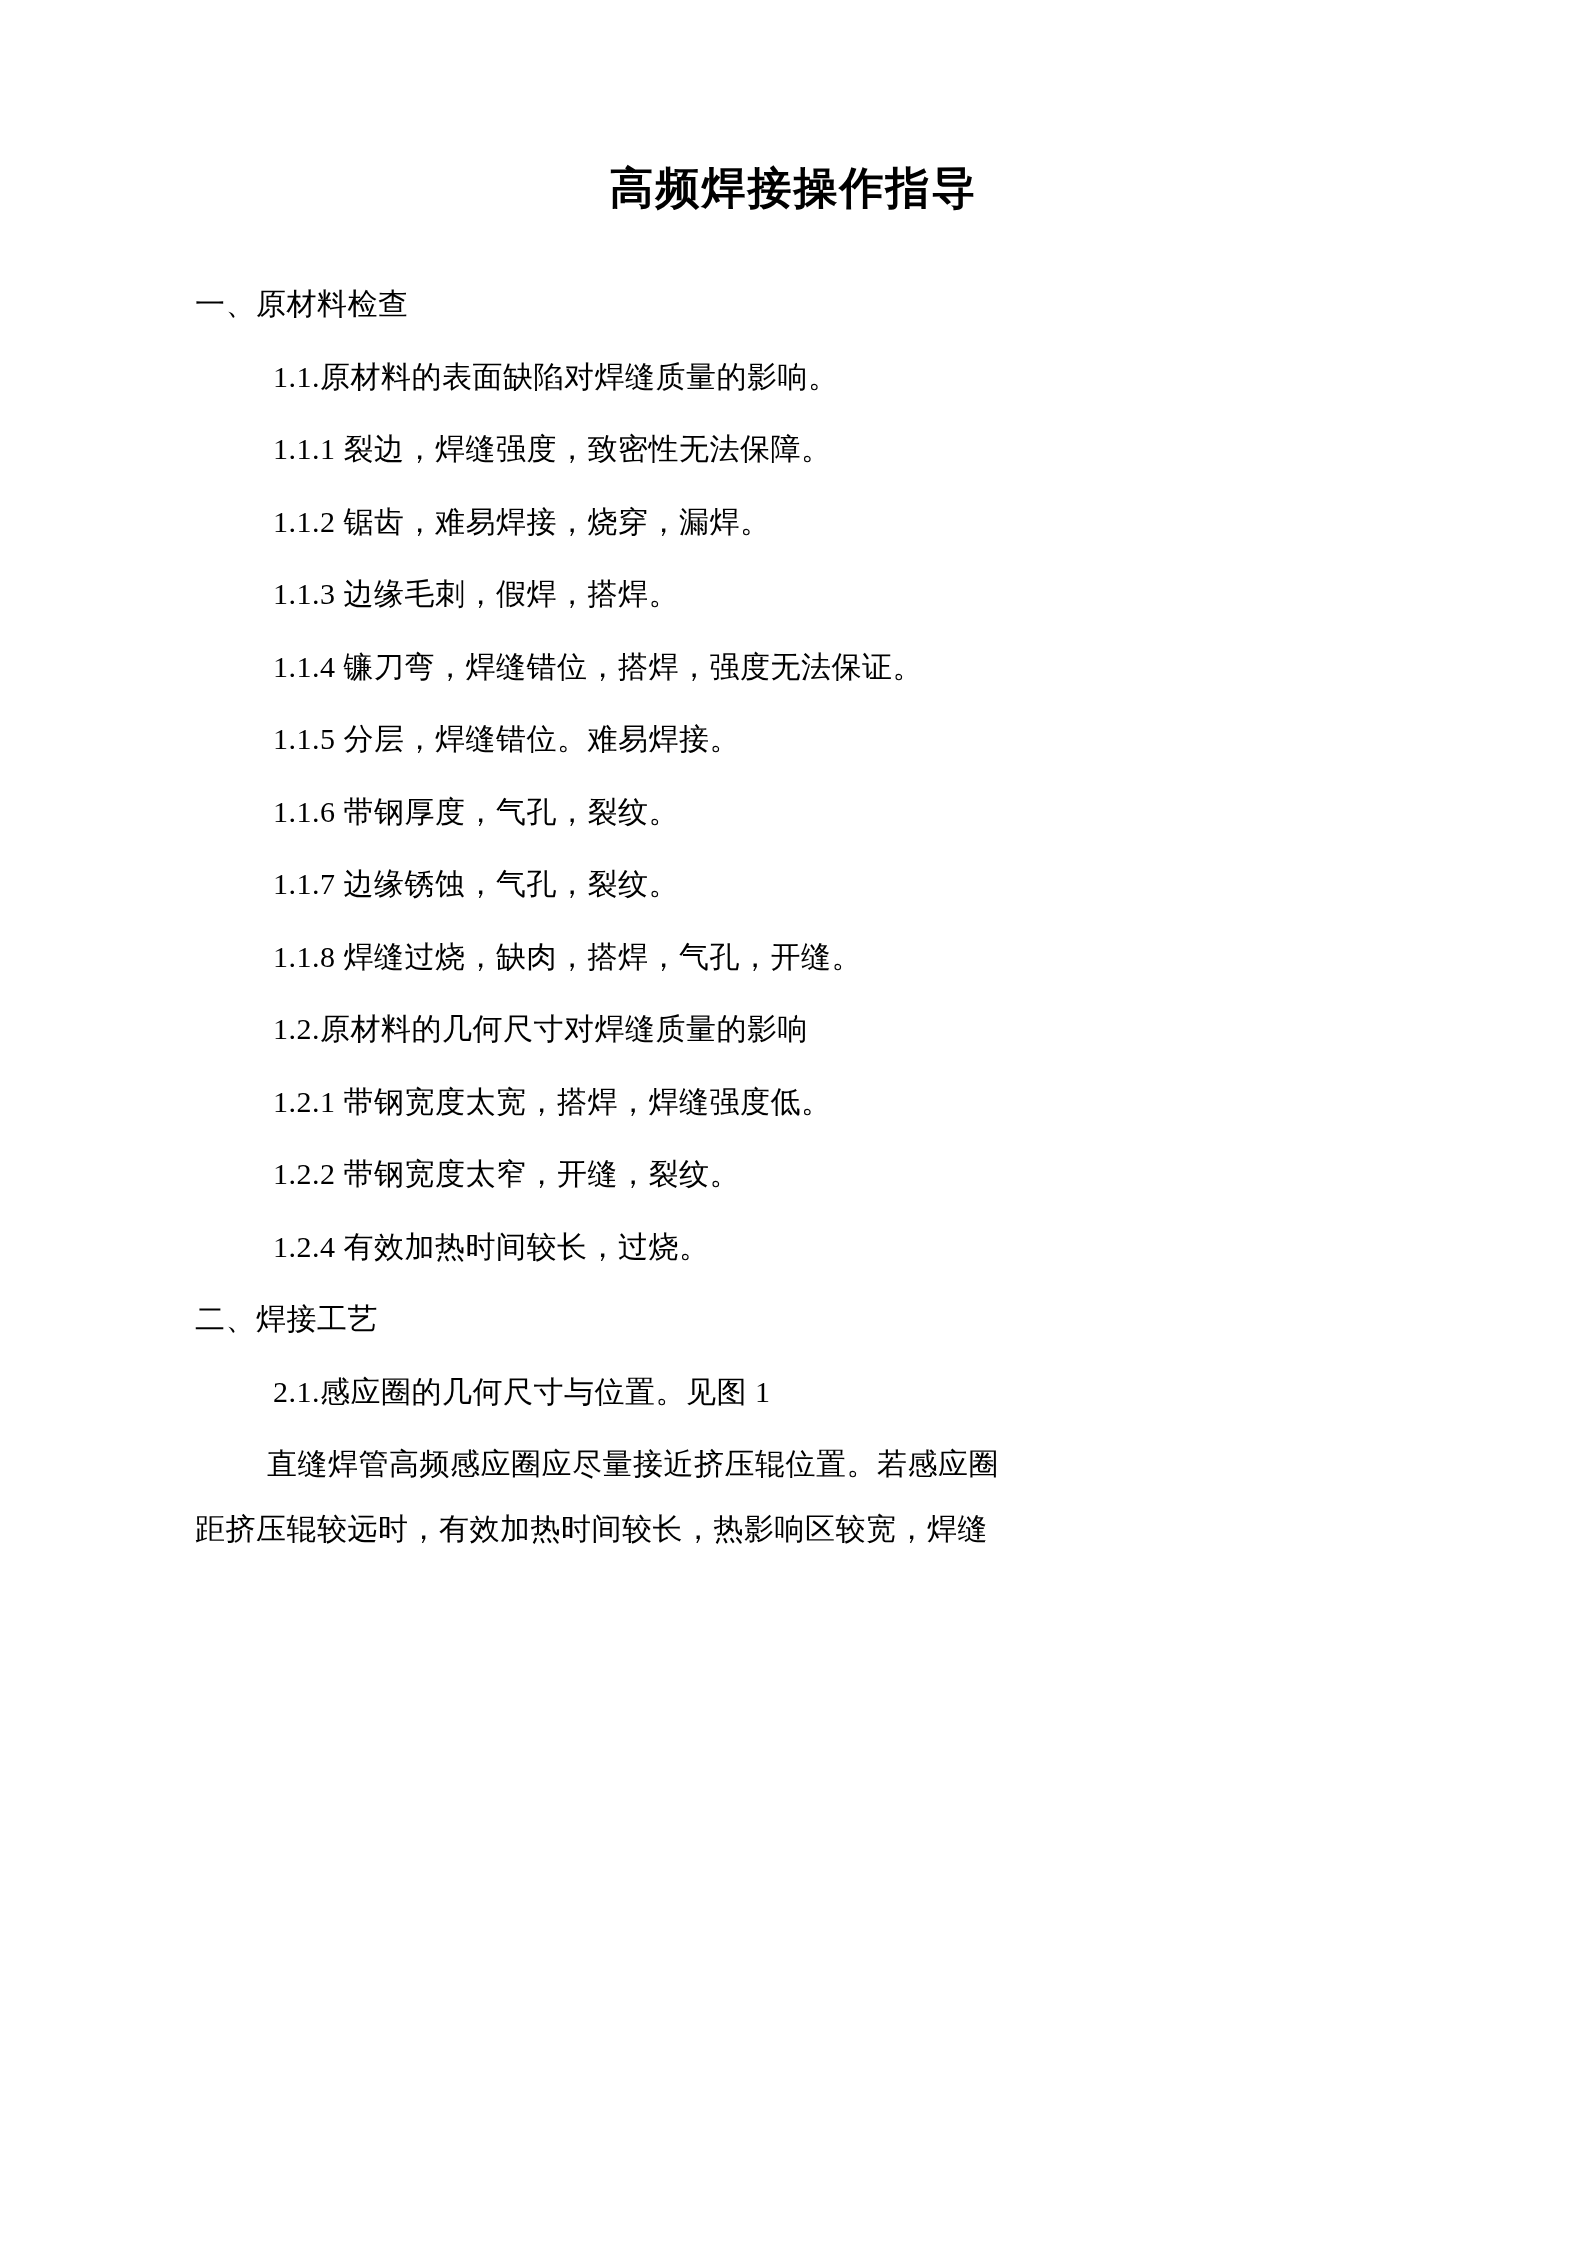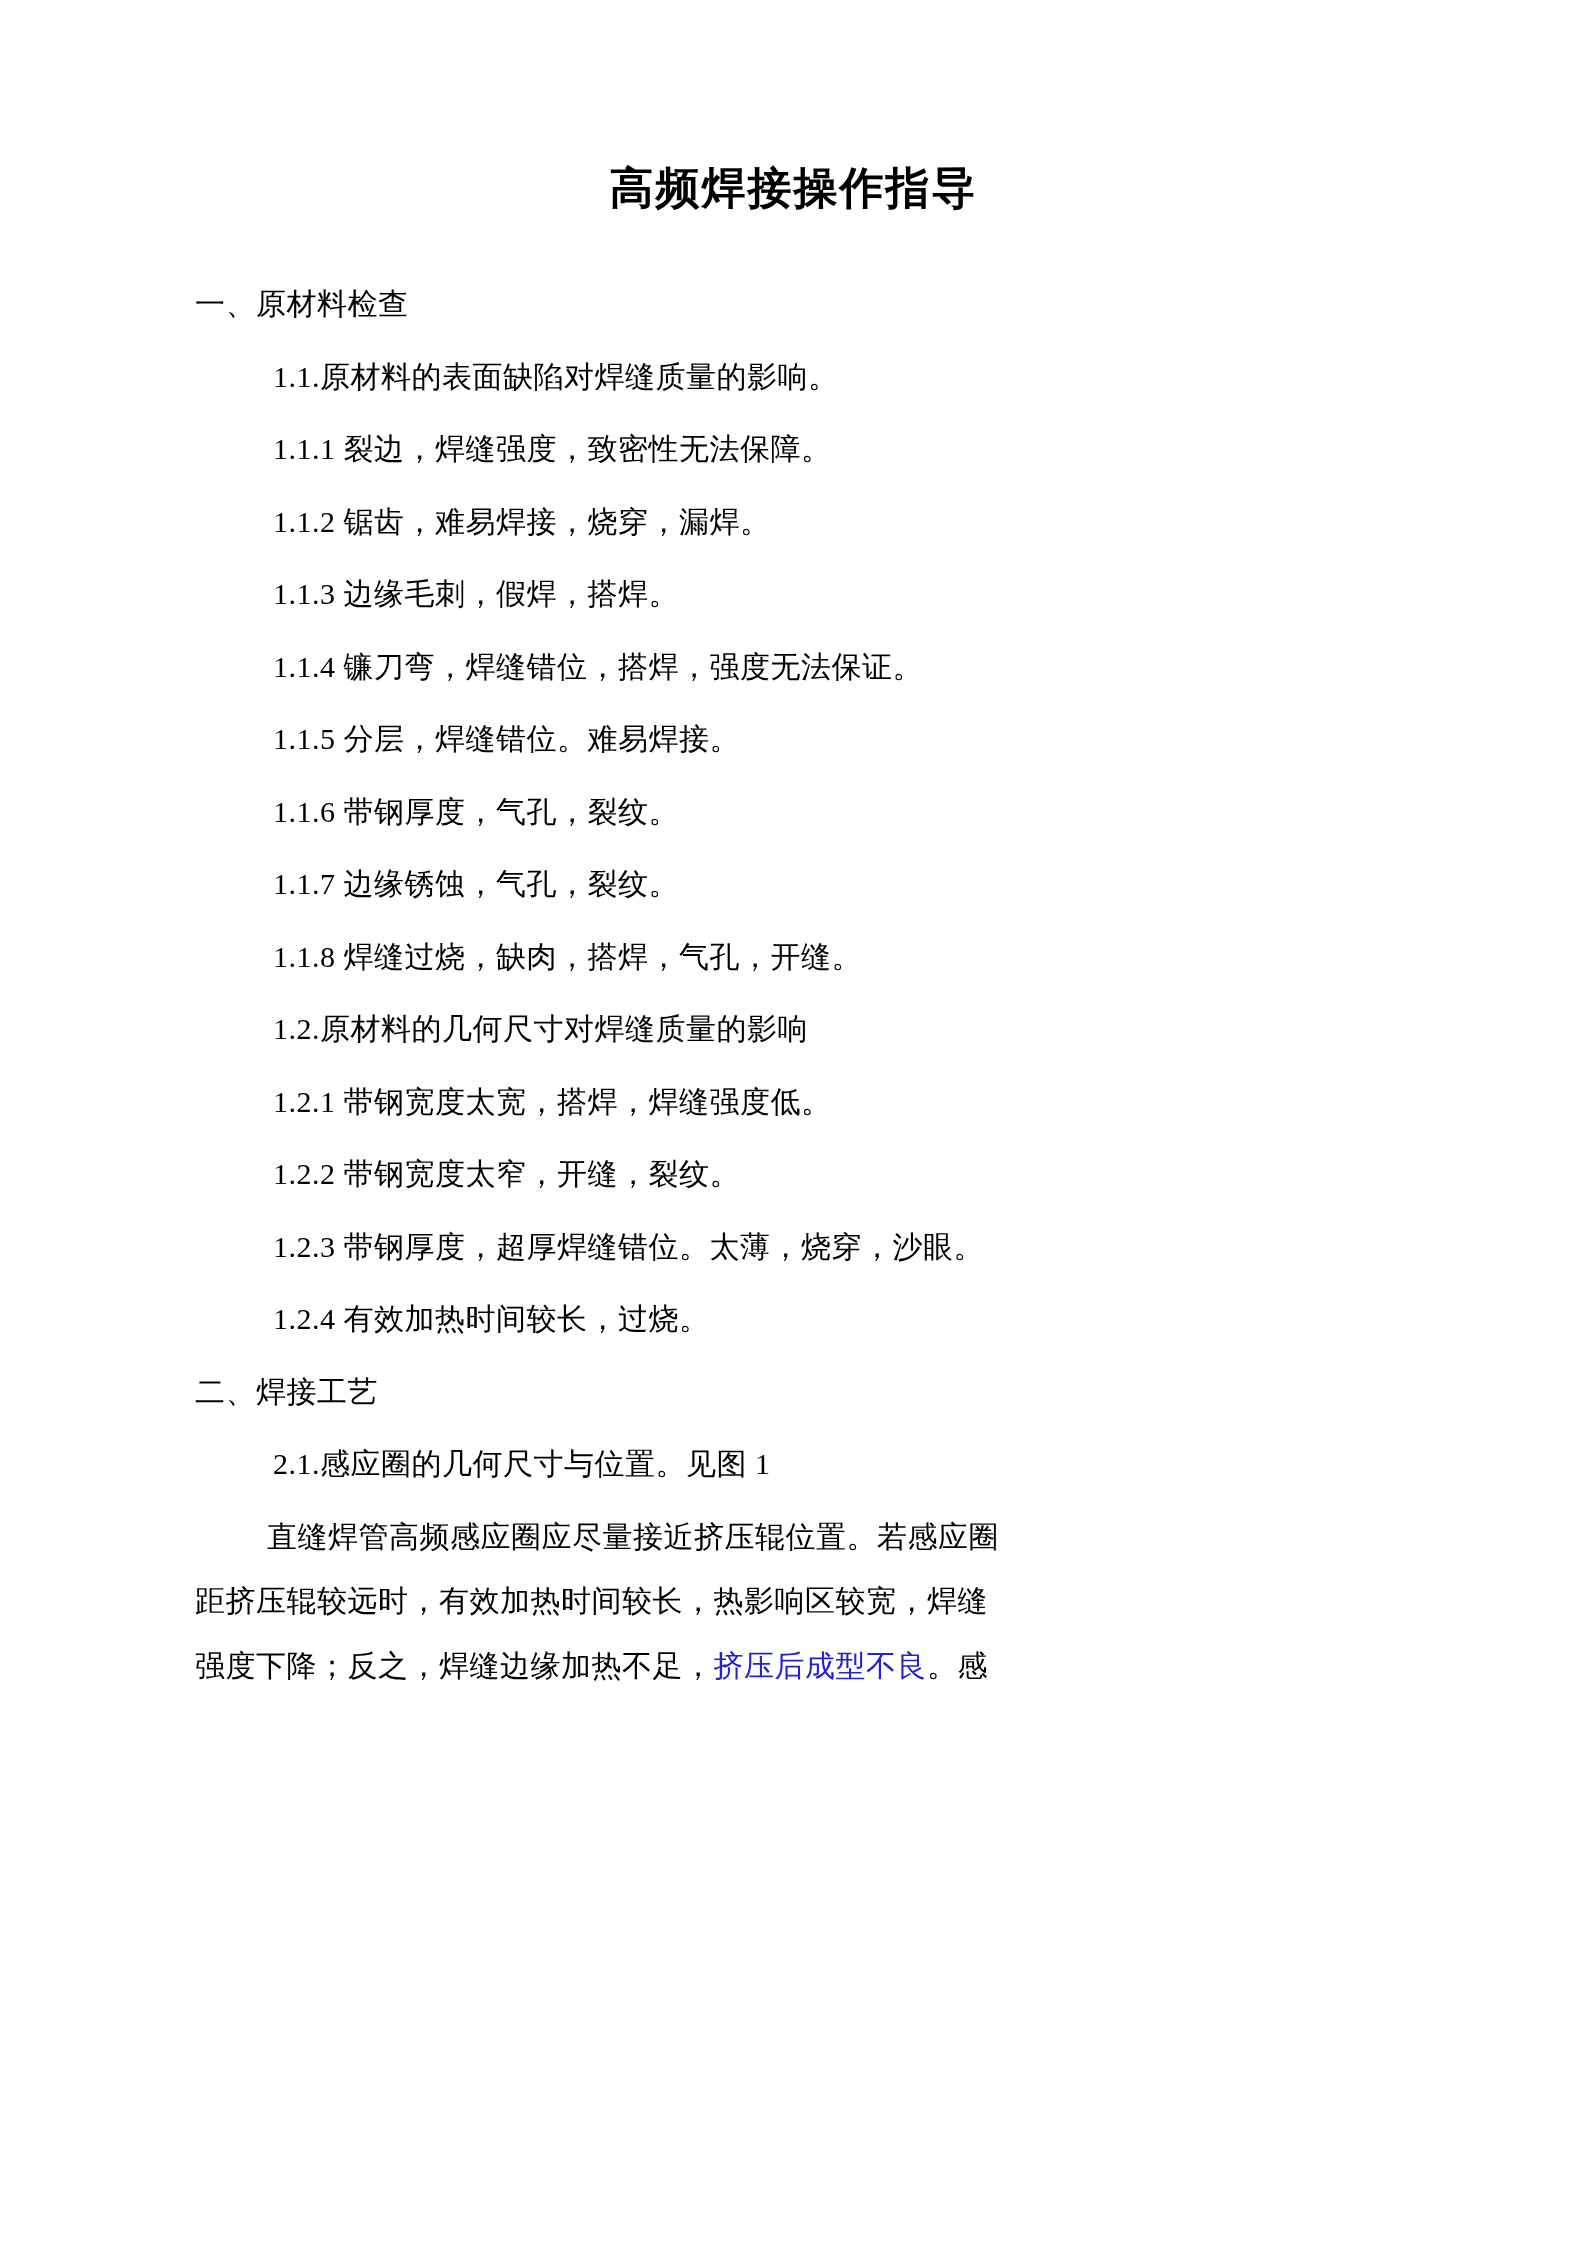--- a/index.html
+++ b/index.html
@@ -69,24 +69,22 @@
   <p class="para level-2">1.1.2 锯齿，难易焊接，烧穿，漏焊。</p>
   <p class="para level-2">1.1.3 边缘毛刺，假焊，搭焊。</p>
   <p class="para level-2">1.1.4 镰刀弯，焊缝错位，搭焊，强度无法保证。</p>
   <p class="para level-2">1.1.5 分层，焊缝错位。难易焊接。</p>
   <p class="para level-2">1.1.6 带钢厚度，气孔，裂纹。</p>
   <p class="para level-2">1.1.7 边缘锈蚀，气孔，裂纹。</p>
   <p class="para level-2">1.1.8 焊缝过烧，缺肉，搭焊，气孔，开缝。</p>
   <p class="para level-2">1.2.原材料的几何尺寸对焊缝质量的影响</p>
   <p class="para level-2">1.2.1 带钢宽度太宽，搭焊，焊缝强度低。</p>
   <p class="para level-2">1.2.2 带钢宽度太窄，开缝，裂纹。</p>
-  <p class="para level-2">1.2.3 带钢厚度，超厚焊缝错位。太薄，烧穿，沙眼。</p>
   <p class="para level-2">1.2.4 有效加热时间较长，过烧。</p>
 
   <p class="para level-1">二、焊接工艺</p>
 
   <p class="para level-2">2.1.感应圈的几何尺寸与位置。见图 1</p>
 
   <p class="para body-para">直缝焊管高频感应圈应尽量接近挤压辊位置。若感应圈</p>
   <p class="para body-para cont">距挤压辊较远时，有效加热时间较长，热影响区较宽，焊缝</p>
-  <p class="para body-para cont"><span>强度下降；反之，焊缝边缘加热不足，</span><span class="hl-blue">挤压后成型不良</span><span>。感</span></p>
 
 </div>
 
 </body></html>

